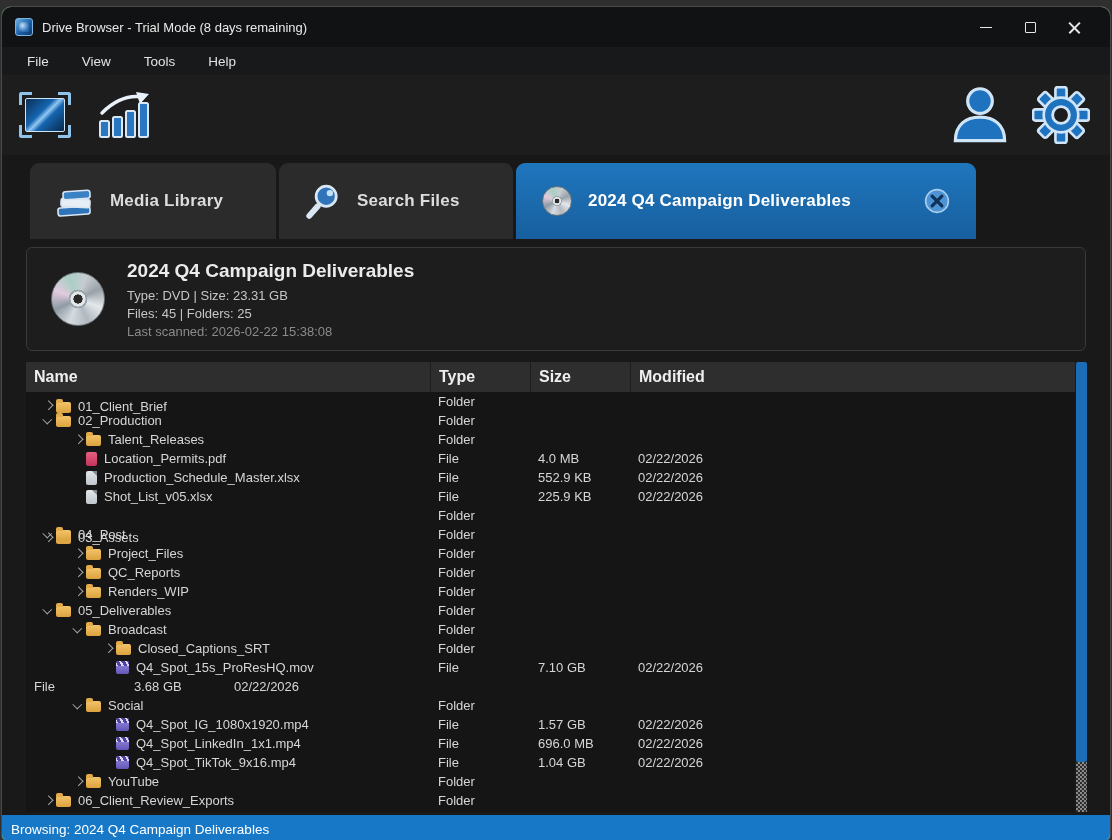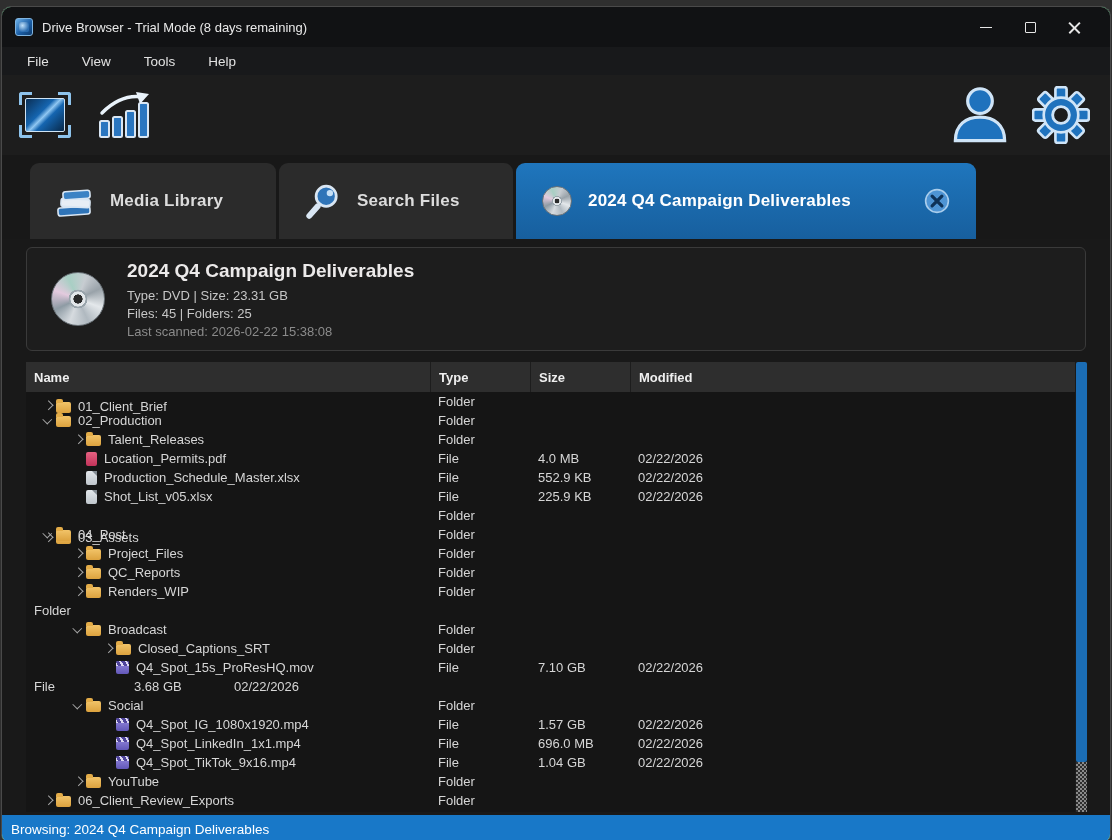--- a/index.html
+++ b/index.html
@@ -73,21 +73,21 @@
     background:#1d1d1d; border:1px solid #3a3a3a; border-radius:6px;
     display:flex; align-items:center; padding-left:24px; }
   .info-text{ margin-left:22px; }
   .info-title{ color:#eceaea; font-size:19px; font-weight:bold; margin-bottom:6px; }
   .info-line{ color:#c6c6c6; font-size:13px; margin-top:3px; }
   .info-line.dim{ color:#8b8b8b; }
 
   
   .filetable{ position:absolute; left:24px; right:22px; top:123px; height:450px; background:#151515; }
   .thead{ height:30px; background:#2e2e2e; display:flex; align-items:center; }
-  .th{ color:#efefef; font-size:13px; font-weight:bold; height:100%; display:flex; align-items:center; }
+  .th{ color:#efefef; font-size:16px; font-weight:bold; height:100%; display:flex; align-items:center; }
   .th-name{ width:404px; padding-left:8px; }
   .th-type{ width:100px; padding-left:8px; border-left:1px solid #1d1d1d; }
   .th-size{ width:100px; padding-left:8px; border-left:1px solid #1d1d1d; }
   .th-mod{ flex:1; padding-left:8px; border-left:1px solid #1d1d1d; }
   .tbody{ height:420px; overflow:hidden; }
 
   .trow{ height:19px; display:flex; align-items:center; font-size:13px; color:#d6d6d6; }
   .cell{ flex:none; white-space:nowrap; overflow:hidden; }
   .cell.name{ width:404px; display:flex; align-items:center; }
   .cell.type{ width:100px; padding-left:8px; }
@@ -354,20 +354,25 @@
             <div class="cell name" style="padding-left: 44px;">
               <span class="chev right"></span>
               <span class="ficon folder"></span>
               <span class="fname">Renders_WIP</span>
             </div>
             <div class="cell type">Folder</div>
             <div class="cell size"></div>
             <div class="cell modified"></div>
           </div>
           <div class="trow">
+            <div class="cell name" style="padding-left: 14px;">
+              <span class="chev down"></span>
+              <span class="ficon folder"></span>
+              <span class="fname">05_Deliverables</span>
+            </div>
             <div class="cell type">Folder</div>
             <div class="cell size"></div>
             <div class="cell modified"></div>
           </div>
           <div class="trow">
             <div class="cell name" style="padding-left: 44px;">
               <span class="chev down"></span>
               <span class="ficon folder"></span>
               <span class="fname">Broadcast</span>
             </div>

